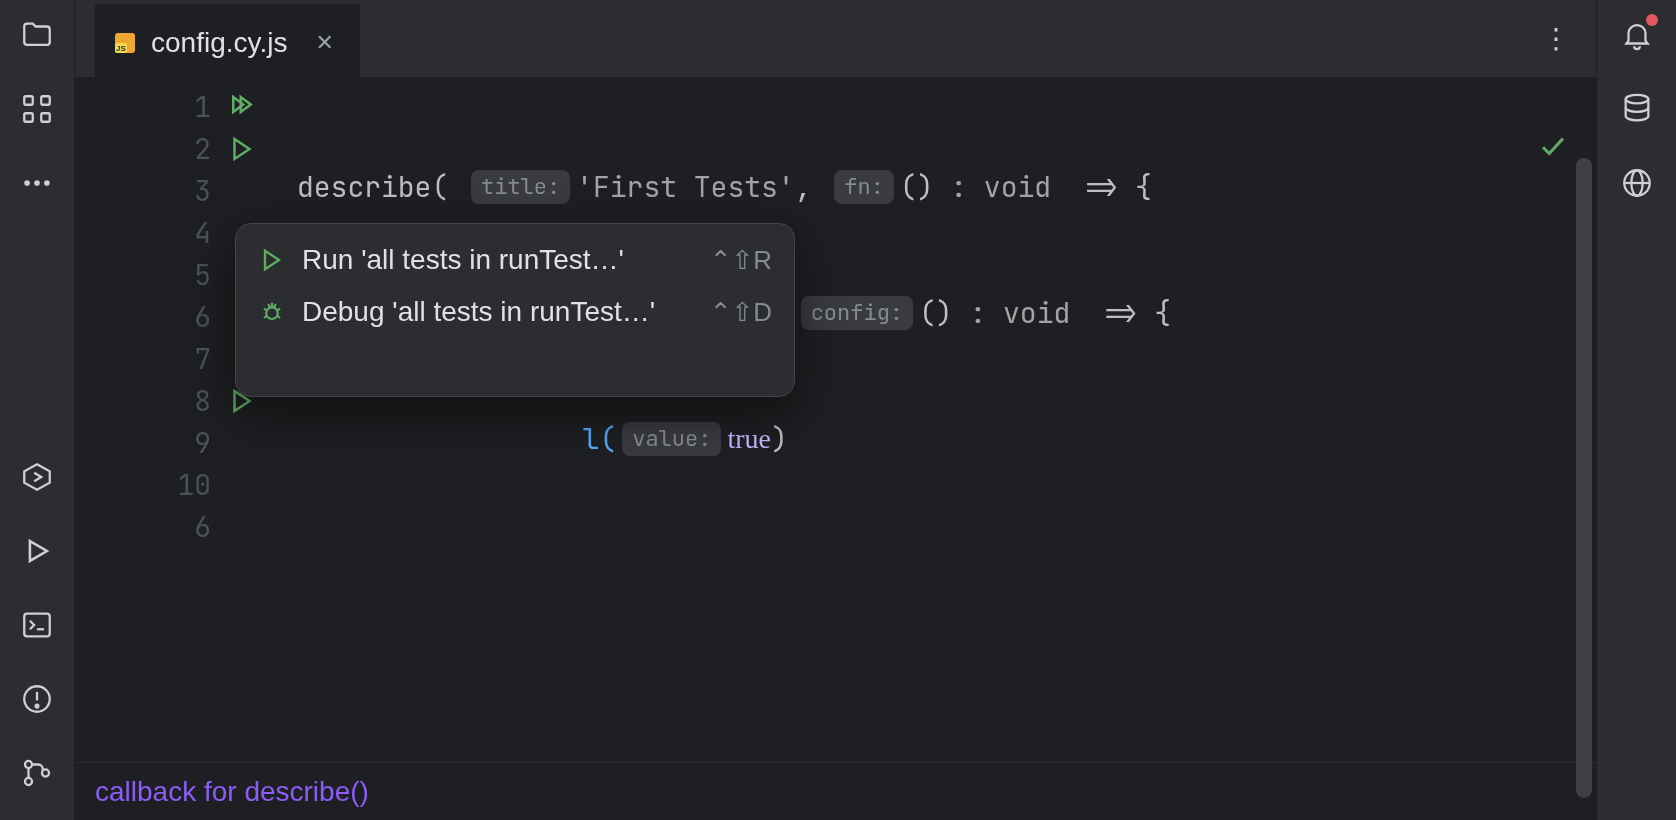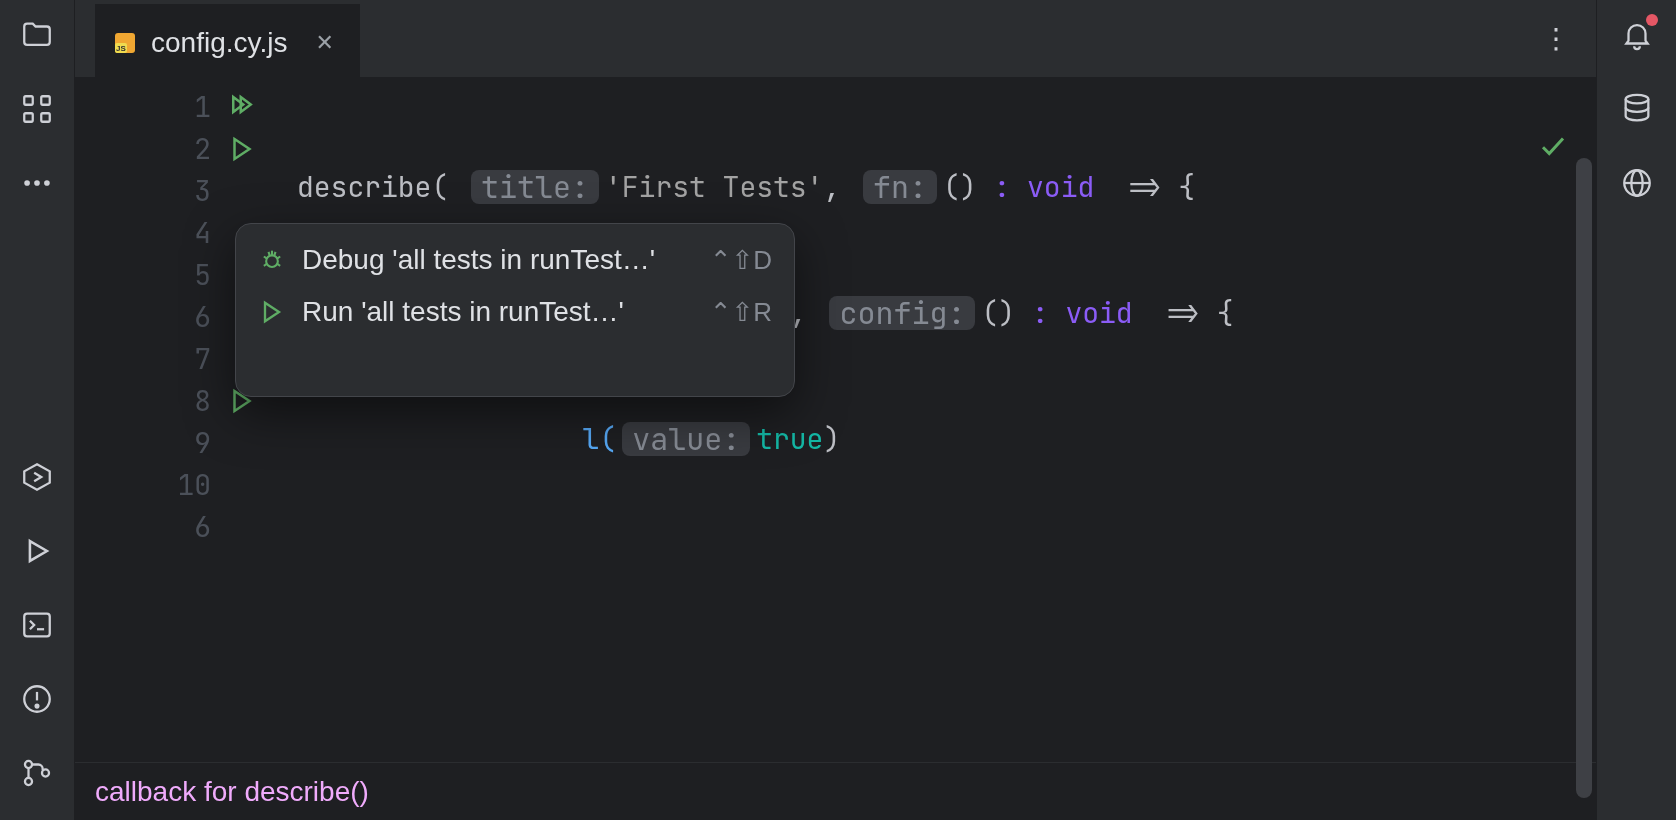--- a/index.html
+++ b/index.html
@@ -128,27 +128,27 @@
   .code .line { height:42px; display:flex; align-items:center; }
   .hint-chip {
     display:inline-flex;
     align-items:center;
     background: #393b40;
     color:#858a93;
     border-radius:8px;
     padding: 0 10px;
     margin: 0 6px;
     height: 34px;
-    font-size:30px;
+    font-size:22px;
   }
   .c-call { color:#bcbec4; }
   .c-string { color:#a3a3a3; }
   .c-punct { color:#bcbec4; }
-  .c-hint { color:#8b5cf6; }
-  .c-bool { color:#14b8a6; }
+  .c-hint { color:#a3a3a3; }
+  .c-bool { color:#c4b5fd;font-family:Liberation Serif, serif; }
   .c-arrow { color:#bcbec4; }
   .c-func { color:#56a8f5; }
   
   .top-right-check {
     position:absolute;
     top:10px; right:28px;
     color:#5fad65;
   }
   .top-right-check svg{width:30px;height:30px;}
   
@@ -168,21 +168,21 @@
     border-radius:8px;
   }
   
   .breadcrumb {
     height:58px;
     background:#1e1f22;
     border-top:1px solid #2b2d30;
     display:flex;
     align-items:center;
     padding-left:20px;
-    color:#f0abfc;
+    color:#8b5cf6;
     font-size:28px;
   }
   
   .tool-sidebar-right {
     width:80px;
     background:#2b2d30;
     display:flex;
     flex-direction:column;
     align-items:center;
     padding-top:18px;
@@ -373,46 +373,46 @@
 
       <div class="top-right-check">
         <svg viewBox="0 0 24 24" fill="none" stroke="currentColor" stroke-width="2.4">
             <polyline points="4,13 9,18 20,6"></polyline>
           </svg>
       </div>
       <div class="vscroll"><div class="thumb"></div></div>
     </div>
 
     <div class="context-menu">
+      <div class="mi">
+        <span class="mi-icon">
+          <svg viewBox="0 0 24 24" fill="none" stroke="#5fad65" stroke-width="2">
+              <polygon points="6,4 18,12 6,20"></polygon>
+            </svg>
+        </span>
+        <span class="mi-label">Run 'all tests in runTest…'</span>
+        <span class="mi-short">⌃⇧R</span>
+      </div>
       <div class="mi">
         <span class="mi-icon">
           <svg viewBox="0 0 24 24" fill="none" stroke="#5fad65" stroke-width="1.8">
               <circle cx="12" cy="13" r="5"></circle>
               <line x1="12" y1="4" x2="12" y2="8"></line>
               <line x1="5" y1="9" x2="8" y2="11"></line>
               <line x1="19" y1="9" x2="16" y2="11"></line>
               <line x1="5" y1="17" x2="8" y2="15"></line>
               <line x1="19" y1="17" x2="16" y2="15"></line>
               <line x1="9" y1="5" x2="10" y2="8"></line>
               <line x1="15" y1="5" x2="14" y2="8"></line>
             </svg>
         </span>
         <span class="mi-label">Debug 'all tests in runTest…'</span>
         <span class="mi-short">⌃⇧D</span>
       </div>
       <div class="mi">
-        <span class="mi-icon">
-          <svg viewBox="0 0 24 24" fill="none" stroke="#5fad65" stroke-width="2">
-              <polygon points="6,4 18,12 6,20"></polygon>
-            </svg>
-        </span>
-        <span class="mi-label">Run 'all tests in runTest…'</span>
-        <span class="mi-short">⌃⇧R</span>
-      </div>
-      <div class="mi">
         <span class="mi-icon"></span>
       </div>
     </div>
   </div>
 
   <div class="breadcrumb">
     <span>callback for describe()</span>
   </div>
 </div>
 

